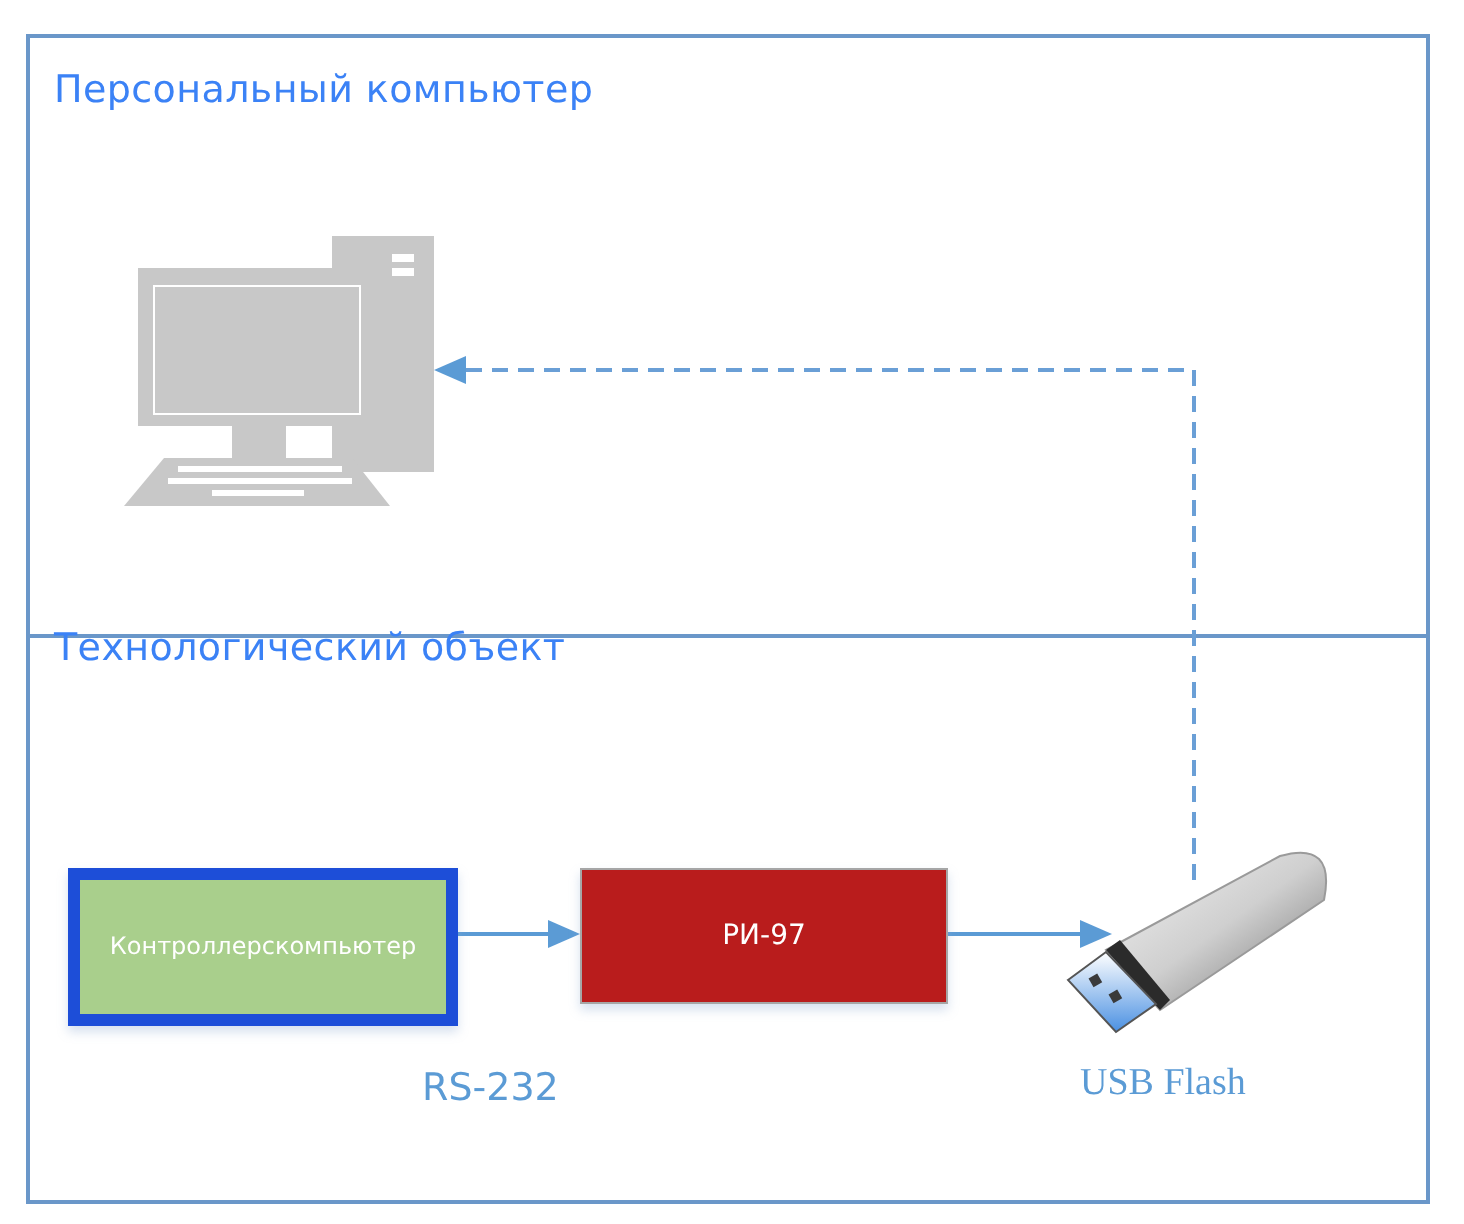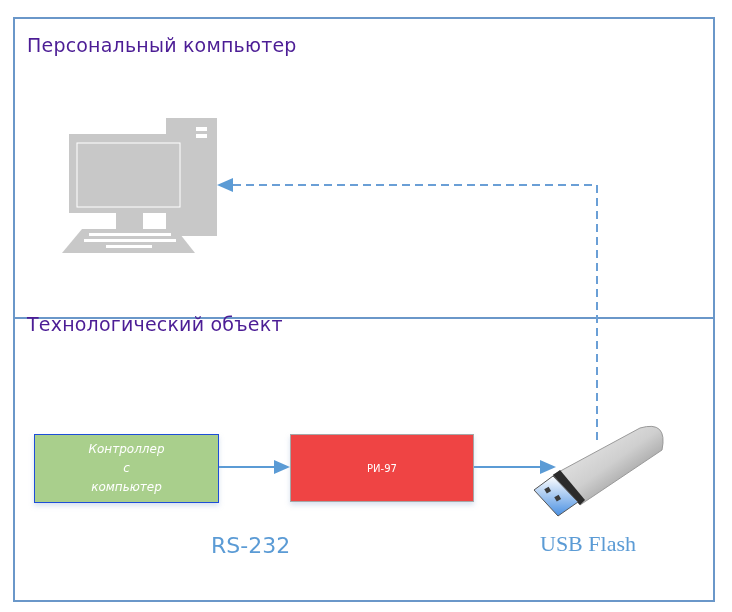--- a/index.html
+++ b/index.html
@@ -1,30 +1,30 @@
 <!DOCTYPE html>
 <html><head>
 <meta charset="utf-8">
 <style>
   html, body { margin: 0; padding: 0; background: #ffffff; }
   body { width: 732px; height: 612px; position: relative; overflow: hidden;
          font-family: "DejaVu Sans", sans-serif; }
   .frame { position: absolute; left: 13px; top: 17px; width: 698px; height: 581px;
            border: 2px solid #6a97c9; box-sizing: content-box; }
   .divider { position: absolute; left: 13px; top: 317px; width: 700px; height: 2px; background: #6a97c9; }
-  .zone-title { position: absolute; color: #4c1d95; font-size: 19px; letter-spacing: 0.2px; }
+  .zone-title { position: absolute; color: #3b82f6; font-size: 19px; letter-spacing: 0.2px; }
   #title-pc { left: 27px; top: 34px; }
   #title-obj { left: 27px; top: 313px; }
   .box { position: absolute; display: flex; align-items: center; justify-content: center;
          text-align: center; color: #ffffff; box-shadow: 0 3px 5px rgba(140,170,210,0.35); }
   #controller { left: 34px; top: 434px; width: 183px; height: 67px; background: #a9cf8c;
-                border: 1px solid #1d4ed8; font-size: 12px; line-height: 19px; flex-direction: column; font-style: italic; }
-  #ri97 { left: 290px; top: 434px; width: 182px; height: 66px; background: #ef4444;
-          border: 1px solid #a6a6a6; font-size: 10px; }
-  .label { position: absolute; color: #5b9bd5; font-size: 22px; }
+                border: 6px solid #1d4ed8; font-size: 12px; line-height: 19px; flex-direction: row; }
+  #ri97 { left: 290px; top: 434px; width: 182px; height: 66px; background: #b91c1c;
+          border: 1px solid #a6a6a6; font-size: 14px; }
+  .label { position: absolute; color: #5b9bd5; font-size: 19px; }
   #rs232 { left: 211px; top: 533px; }
   #usbflash { left: 540px; top: 531px; font-family: Liberation Serif, serif; }
   svg.overlay { position: absolute; left: 0; top: 0; }
 </style>
 </head>
 <body>
 
 <div class="frame"></div>
 <div class="divider"></div>
 

